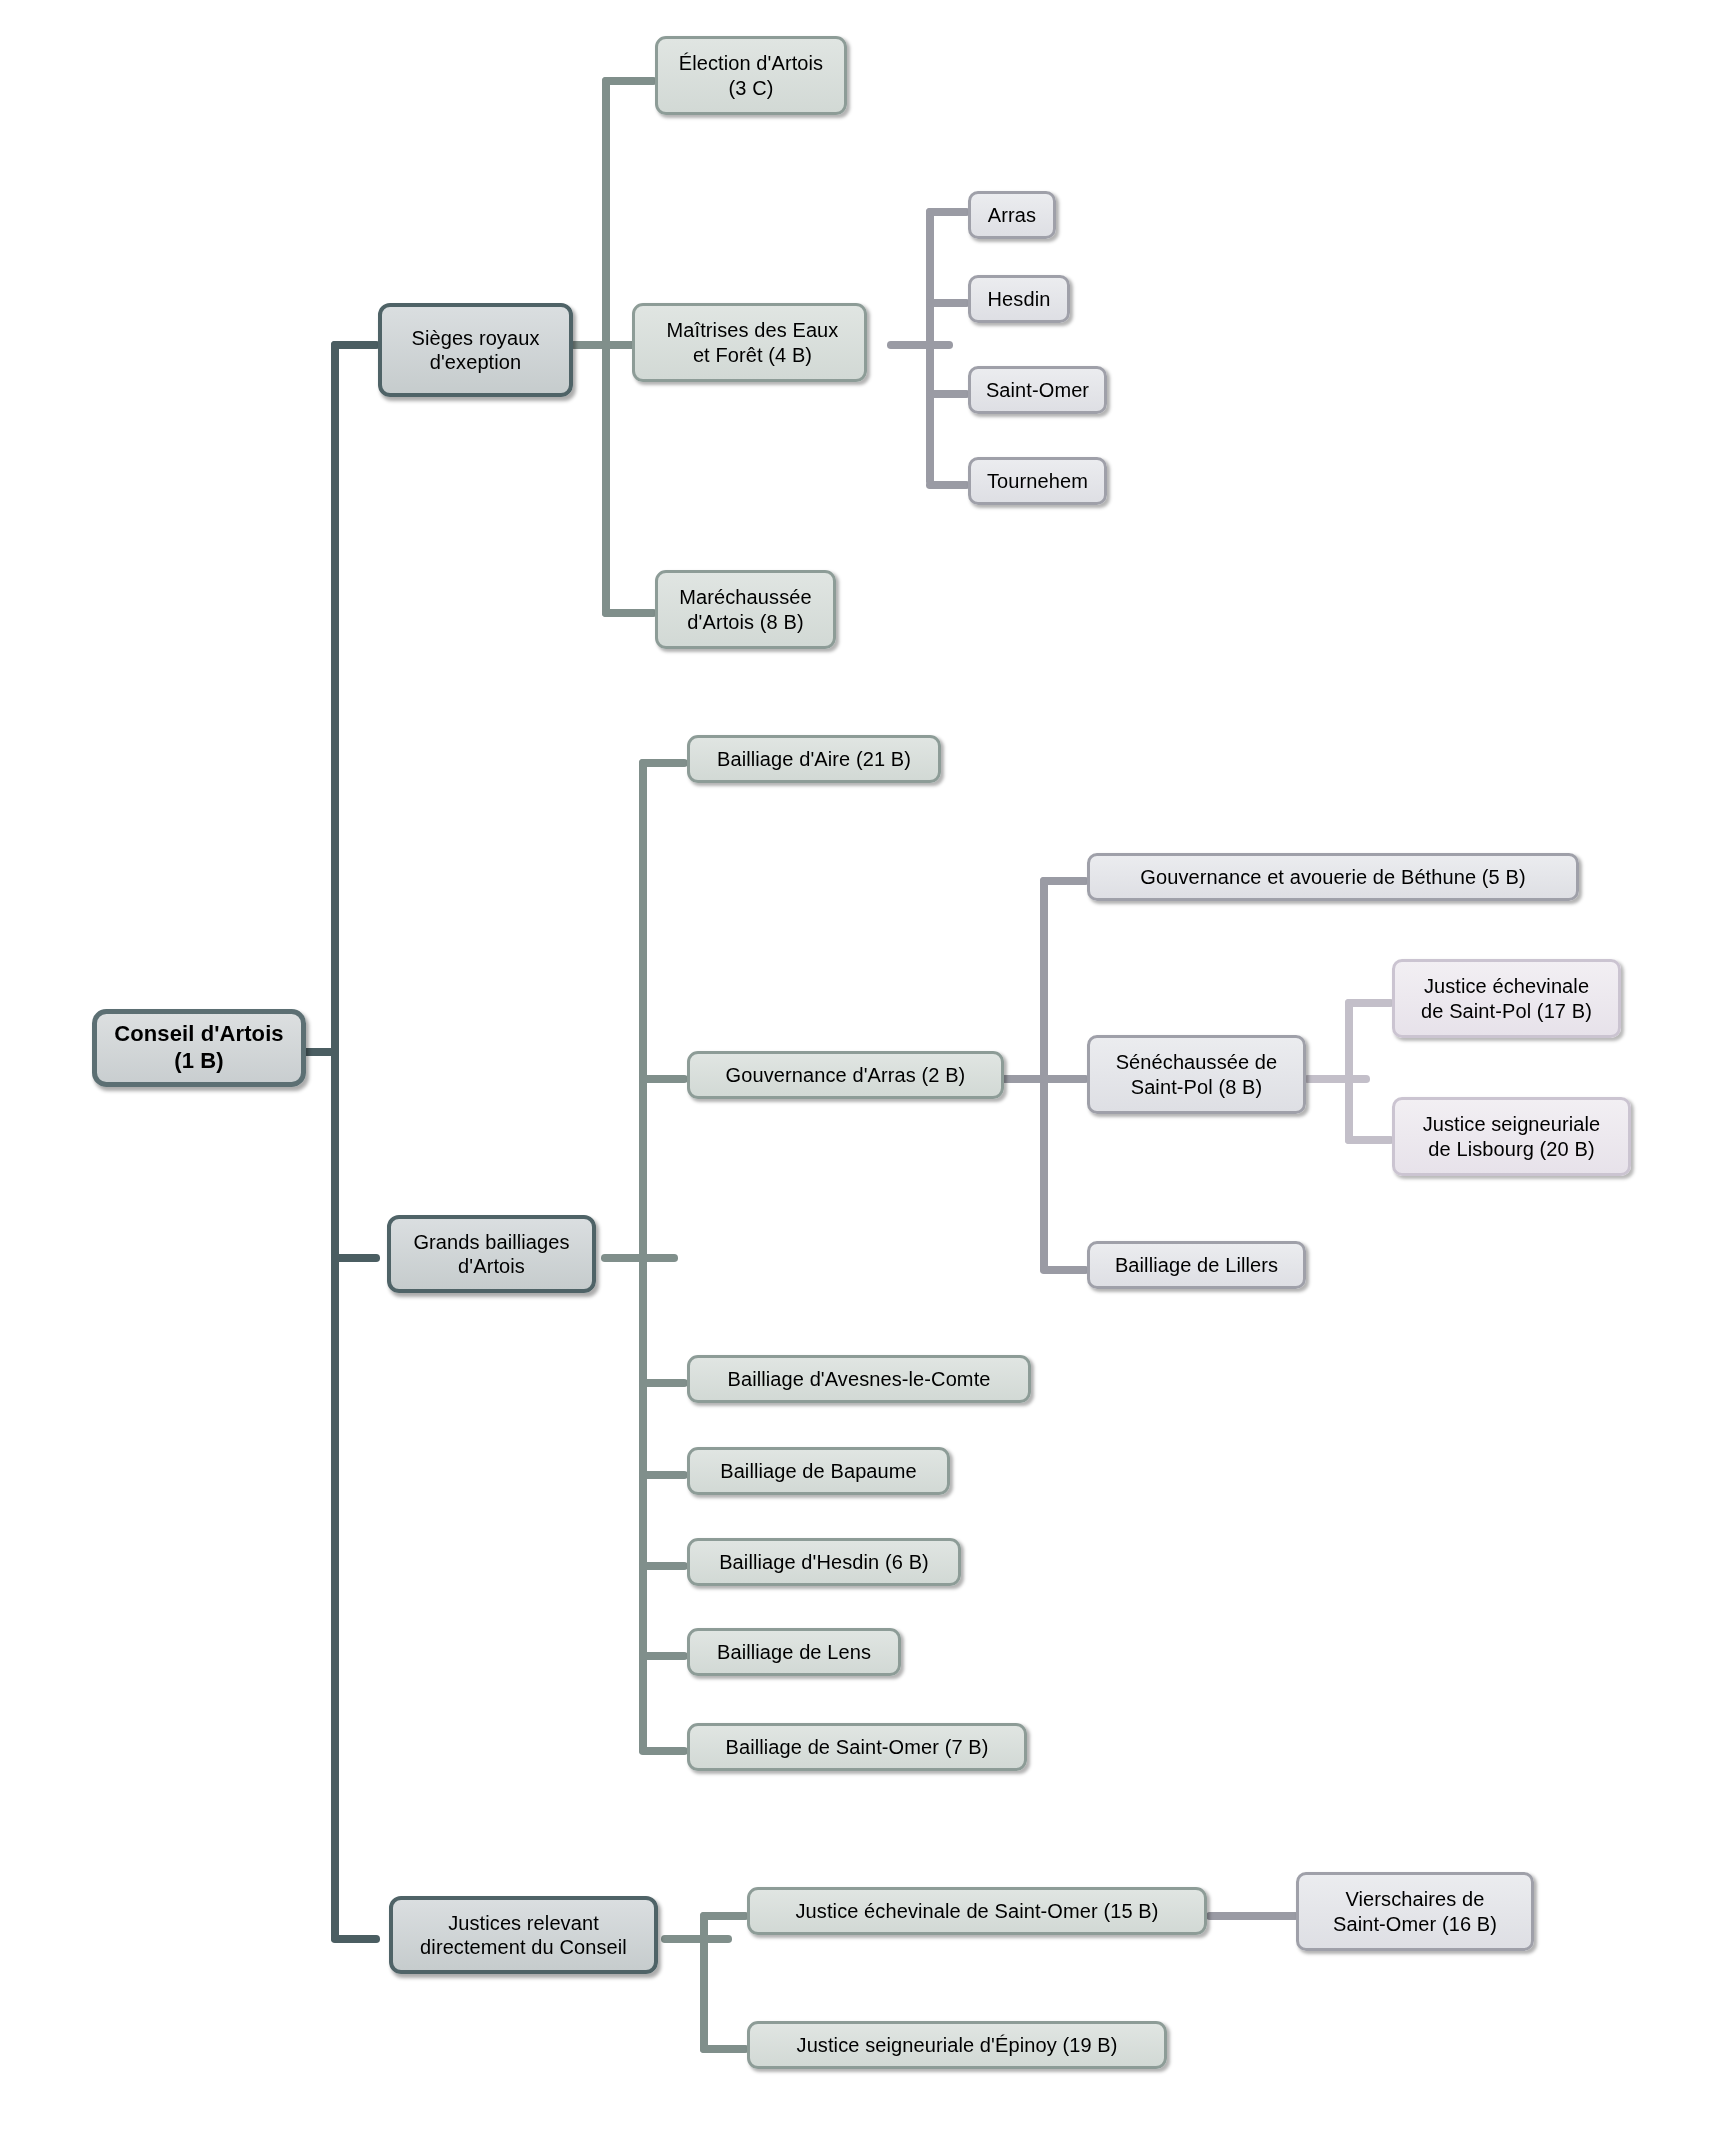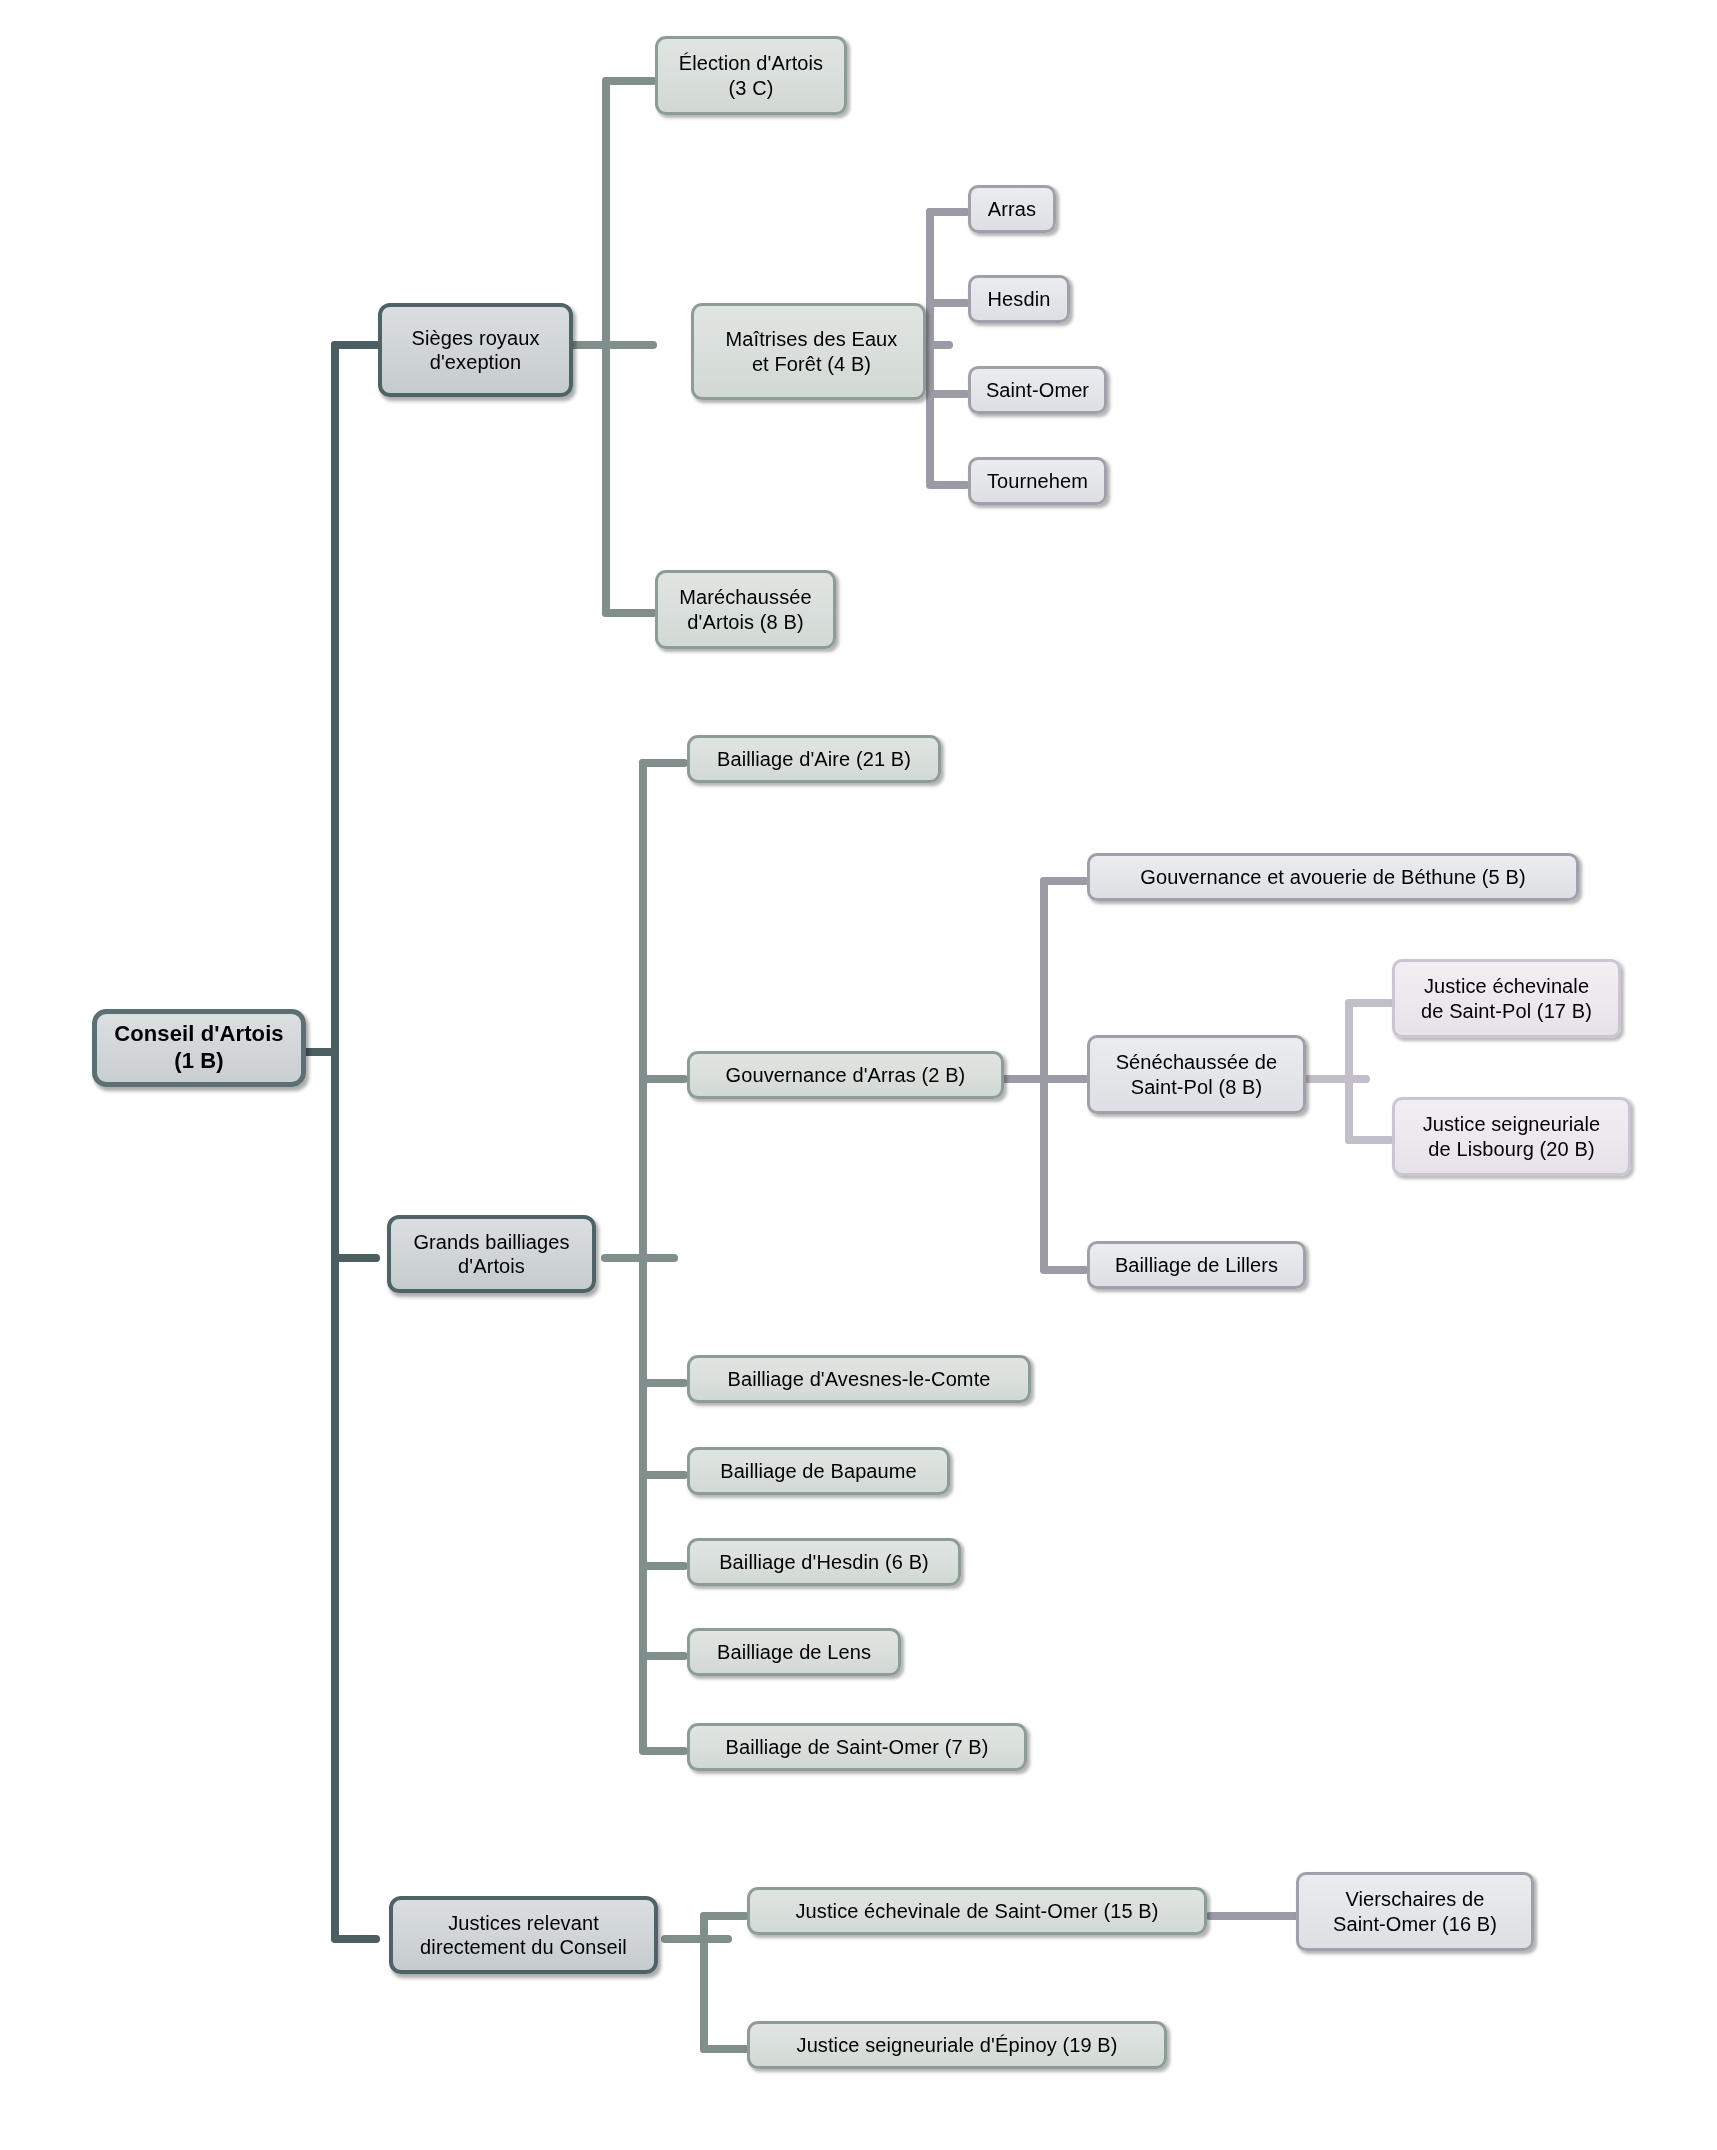--- a/index.html
+++ b/index.html
@@ -143,26 +143,26 @@
   <div class="node lvl1" style="left:378px;top:303px;width:195px;height:94px;">
     <span class="lbl">Sièges royaux
 d'exeption</span>
   </div>
 
   <div class="node lvl2" style="left:655px;top:36px;width:192px;height:79px;">
     <span class="lbl">Élection d'Artois
 (3 C)</span>
   </div>
 
-  <div class="node lvl2" style="left:691px;top:303px;width:235px;height:97px;padding-left:6px;">
+  <div class="node lvl2" style="left:632px;top:303px;width:235px;height:79px;padding-left:6px;">
     <span class="lbl">Maîtrises des Eaux
 et Forêt (4 B)</span>
   </div>
 
-  <div class="node lvl3" style="left:968px;top:185px;width:88px;height:48px;">
+  <div class="node lvl3" style="left:968px;top:191px;width:88px;height:48px;">
     <span class="lbl">Arras</span>
   </div>
   <div class="node lvl3" style="left:968px;top:275px;width:102px;height:48px;">
     <span class="lbl">Hesdin</span>
   </div>
   <div class="node lvl3" style="left:968px;top:366px;width:139px;height:48px;">
     <span class="lbl">Saint-Omer</span>
   </div>
   <div class="node lvl3" style="left:968px;top:457px;width:139px;height:48px;">
     <span class="lbl">Tournehem</span>

